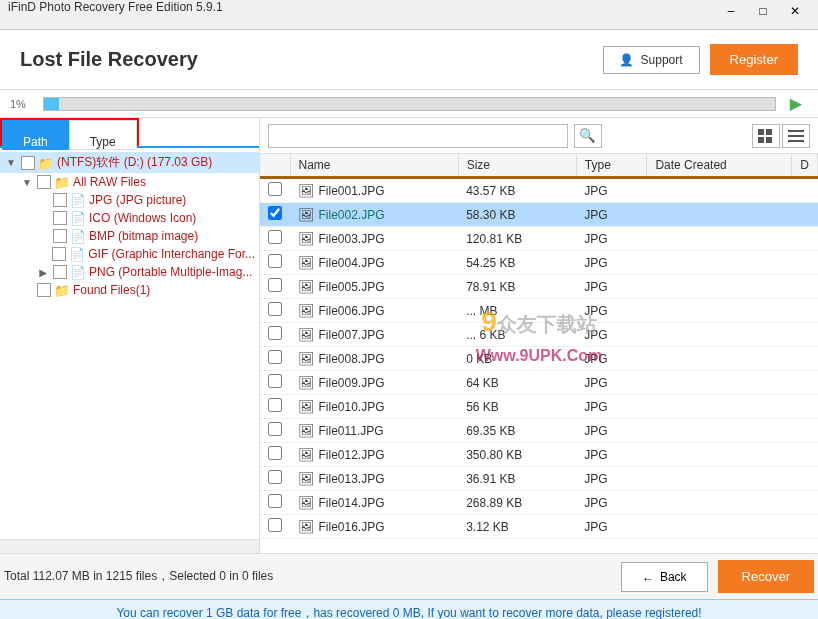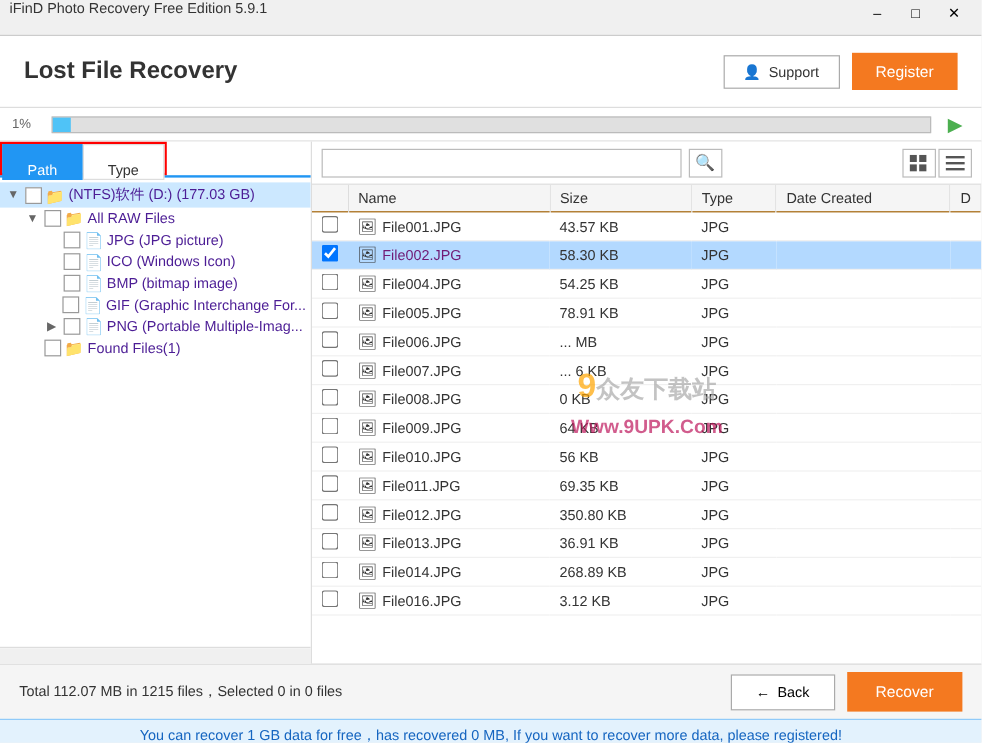--- a/index.html
+++ b/index.html
@@ -134,21 +134,21 @@
       padding: 2px 4px;
       cursor: pointer;
       white-space: nowrap;
     }
     .tree-item.selected { background: #cce8ff; }
     .tree-indent { display: inline-block; }
     .tree-expand { width: 14px; font-size: 10px; color: #666; display: inline-flex; align-items: center; justify-content: center; }
     .tree-checkbox { width: 14px; height: 14px; border: 1px solid #999; background: white; display: inline-block; margin: 0 3px; flex-shrink: 0; }
     .tree-icon { width: 16px; height: 14px; margin-right: 3px; display: inline-block; flex-shrink: 0; font-size: 13px; }
     .folder-icon { color: #FFC107; }
-    .tree-label { font-size: 12px; color: #4c1d95; }
+    .tree-label { font-size: 12px; color: #b91c1c; }
     .scrollbar-h {
       height: 14px;
       background: #f0f0f0;
       border-top: 1px solid #ddd;
       overflow-x: scroll;
       overflow-y: hidden;
     }
 
     
     .right-panel {
@@ -197,21 +197,21 @@
       overflow-y: auto;
       overflow-x: auto;
     }
     table {
       width: 100%;
       border-collapse: collapse;
       font-size: 12px;
     }
     thead tr {
       background: #f5f5f5;
-      border-bottom: 1px solid #a16207;
+      border-bottom: 3px solid #a16207;
       position: sticky;
       top: 0;
     }
     thead th {
       text-align: left;
       padding: 4px 8px;
       font-weight: 500;
       color: #333;
       border-right: 1px solid #ddd;
       white-space: nowrap;
@@ -246,21 +246,21 @@
     }
     .right-panel { position: relative; }
 
     
     .bottom-status {
       background: #f5f5f5;
       height: 46px;
       border-top: 1px solid #ddd;
       display: flex;
       align-items: center;
-      padding: 0 16px;
+      padding: 0 4px;
       gap: 10px;
     }
     .status-text { flex: 1; font-size: 12px; color: #333; }
     .btn-back {
       background: white;
       border: 1px solid #aaa;
       padding: 7px 20px;
       cursor: pointer;
       font-size: 12px;
       display: flex; align-items: center; gap: 6px;
@@ -446,22 +446,30 @@
         <tr>
               <td style="text-align: center;"><input type="checkbox" class="file-checkbox" style=""></td>
               <td><span class="file-icon" style="margin-right: 4px;">🖼</span><span>File001.JPG</span></td>
               <td>43.57 KB</td>
               <td>JPG</td>
               <td></td>
               <td></td>
             </tr>
             <tr class="selected">
               <td style="text-align: center;"><input type="checkbox" class="file-checkbox" checked="" style=""></td>
-              <td><span class="file-icon" style="margin-right: 4px;">🖼</span><span style="color: #701a75;">File002.JPG</span></td>
+              <td><span class="file-icon" style="margin-right: 4px;">🖼</span><span style="color: #0f766e;">File002.JPG</span></td>
               <td>58.30 KB</td>
+              <td>JPG</td>
+              <td></td>
+              <td></td>
+            </tr>
+            <tr>
+              <td style="text-align: center;"><input type="checkbox" class="file-checkbox" style=""></td>
+              <td><span class="file-icon" style="margin-right: 4px;">🖼</span><span>File003.JPG</span></td>
+              <td>120.81 KB</td>
               <td>JPG</td>
               <td></td>
               <td></td>
             </tr>
             <tr>
               <td style="text-align: center;"><input type="checkbox" class="file-checkbox" style=""></td>
               <td><span class="file-icon" style="margin-right: 4px;">🖼</span><span>File004.JPG</span></td>
               <td>54.25 KB</td>
               <td>JPG</td>
               <td></td>

